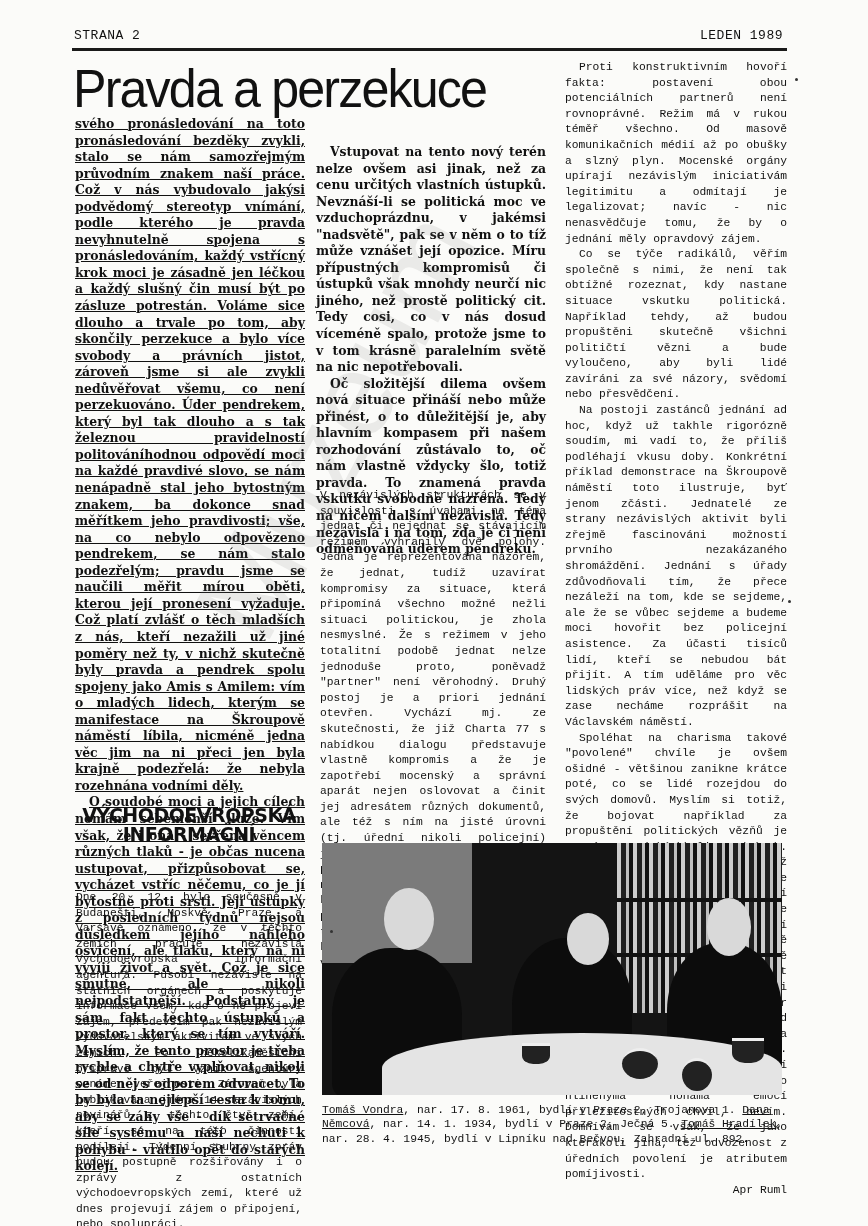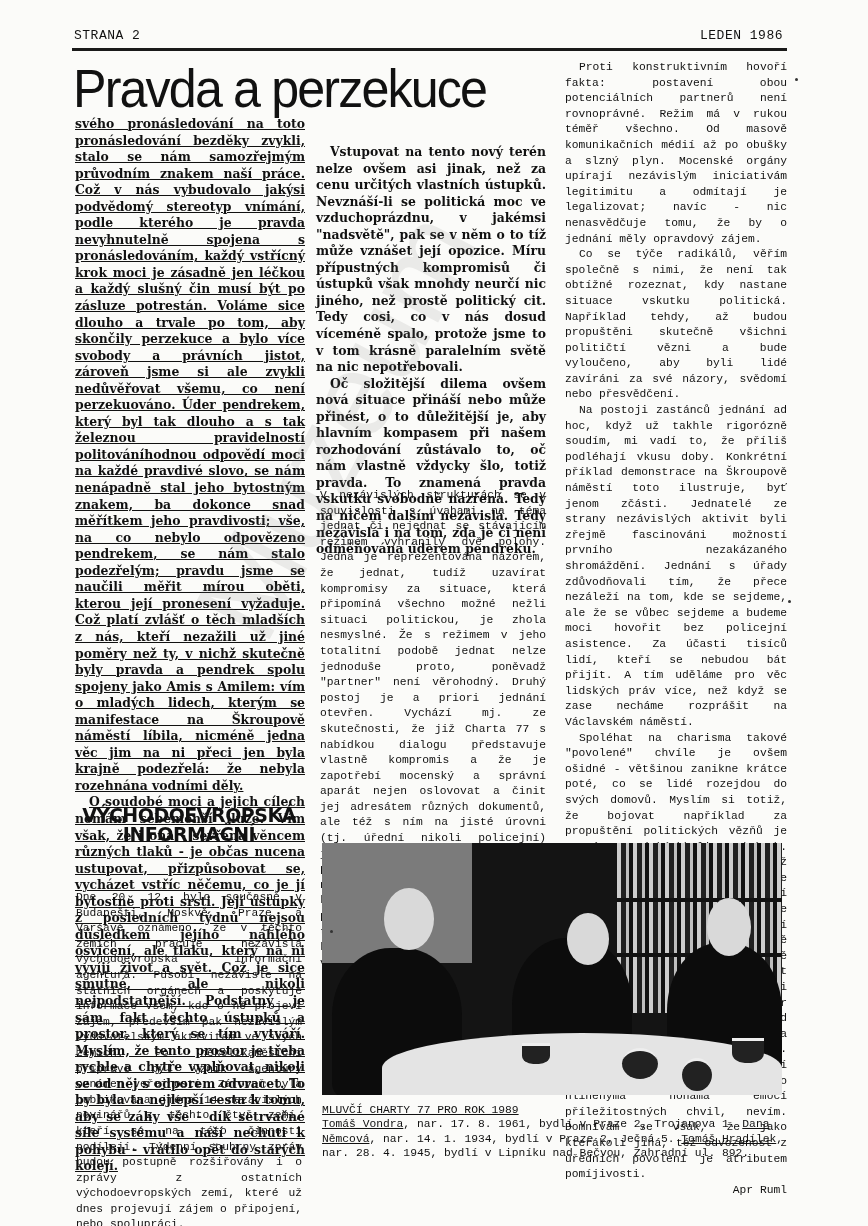--- a/index.html
+++ b/index.html
@@ -73,21 +73,21 @@
     white-space: nowrap; pointer-events: none;
   }
   .dot { position: absolute; width: 3px; height: 3px; background: #333; border-radius: 50%; }
 </style>
 </head>
 <body>
 
 <div class="page">
 
   <div class="hdr-left">STRANA 2</div>
-  <div class="hdr-right">LEDEN 1986</div>
+  <div class="hdr-right">LEDEN 1989</div>
   <div class="hdr-rule"></div>
 
   <div class="title">Pravda a perzekuce</div>
 
   <div class="col serif" id="col-left">
     <p>svého pronásledování na toto pronásledování bezděky zvykli, stalo se nám samozřejmým průvodním znakem naší práce. Což v nás vybudovalo jakýsi podvědomý stereotyp vnímání, podle kterého je pravda nevyhnutelně spojena s pronásledováním, každý vstřícný krok moci je zásadně jen léčkou a každý slušný čin musí být po zásluze potrestán. Voláme sice dlouho a trvale po tom, aby skončily perzekuce a bylo více svobody a právních jistot, zároveň jsme si ale zvykli nedůvěřovat všemu, co není perzekuováno. Úder pendrekem, který byl tak dlouho a s tak železnou pravidelností politováníhodnou odpovědí moci na každé pravdivé slovo, se nám nenápadně stal jeho bytostným znakem, ba dokonce snad měřítkem jeho pravdivosti; vše, na co nebylo odpovězeno pendrekem, se nám stalo podezřelým; pravdu jsme se naučili měřit mírou oběti, kterou její pronesení vyžaduje. Což platí zvlášť o těch mladších z nás, kteří nezažili už jiné poměry než ty, v nichž skutečně byly pravda a pendrek spolu spojeny jako Amis s Amilem: vím o mladých lidech, kterým se manifestace na Škroupově náměstí líbila, nicméně jedna věc jim na ni přeci jen byla krajně podezřelá: že nebyla rozehnána vodními děly.</p>
     <p class="indent">O soudobé moci a jejich cílech nemám sebemenší iluze. Vím však, že i ona - sevřena věncem různých tlaků - je občas nucena ustupovat, přizpůsobovat se, vycházet vstříc něčemu, co je jí bytostně proti srsti. Její ústupky z posledních týdnů nejsou důsledkem jejího náhlého osvícení, ale tlaku, který na ni vyvíjí život a svět. Což je sice smutné, ale nikoli nejpodstatnější. Podstatný je sám fakt těchto ústupků a prostor, který se tím vytváří. Myslím, že tento prostor je třeba rychle a chytře vyplňovat, nikoli se od něj s odporem odvracet. To by byla ta nejlepší cesta k tomu, aby se záhy vše - dík setrvačné síle systému a naší nechuti k pohybu - vrátilo opět do starých kolejí.</p>
   </div>
 
   <div class="col serif" id="col-mid">
@@ -129,21 +129,20 @@
     <div class="person" style="left:345px; top:100px; width:115px; height:150px;"></div>
     <div class="face" style="left:385px; top:55px; width:44px; height:58px;"></div>
     <div class="table"></div>
     <div class="cup" style="left:200px; top:200px; width:28px; height:18px;"></div>
     <div class="cup" style="left:300px; top:205px; width:36px; height:28px; border-radius:50%;"></div>
     <div class="cup" style="left:410px; top:195px; width:32px; height:22px;"></div>
     <div class="cup" style="left:360px; top:215px; width:30px; height:30px; border-radius:50%;"></div>
   </div>
 
   <div class="caption">
-    <div><u>MLUVČÍ CHARTY 77 PRO ROK 1989</u></div>
     <div>
       <u>Tomáš Vondra</u><span>, nar. 17. 8. 1961, bydlí v Praze 2, Trojanova 1. </span><u>Dana Němcová</u><span>, nar. 14. 1. 1934, bydlí v Praze 2, Ječná 5. </span><u>Tomáš Hradílek</u><span>, nar. 28. 4. 1945, bydlí v Lipníku nad Bečvou, Zahradní ul. 892.</span>
     </div>
   </div>
 
   <div class="watermark">Muzeum</div>
 
   <div class="dot" style="left:795px; top:78px;"></div>
   <div class="dot" style="left:788px; top:600px;"></div>
   <div class="dot" style="left:330px; top:930px;"></div>

